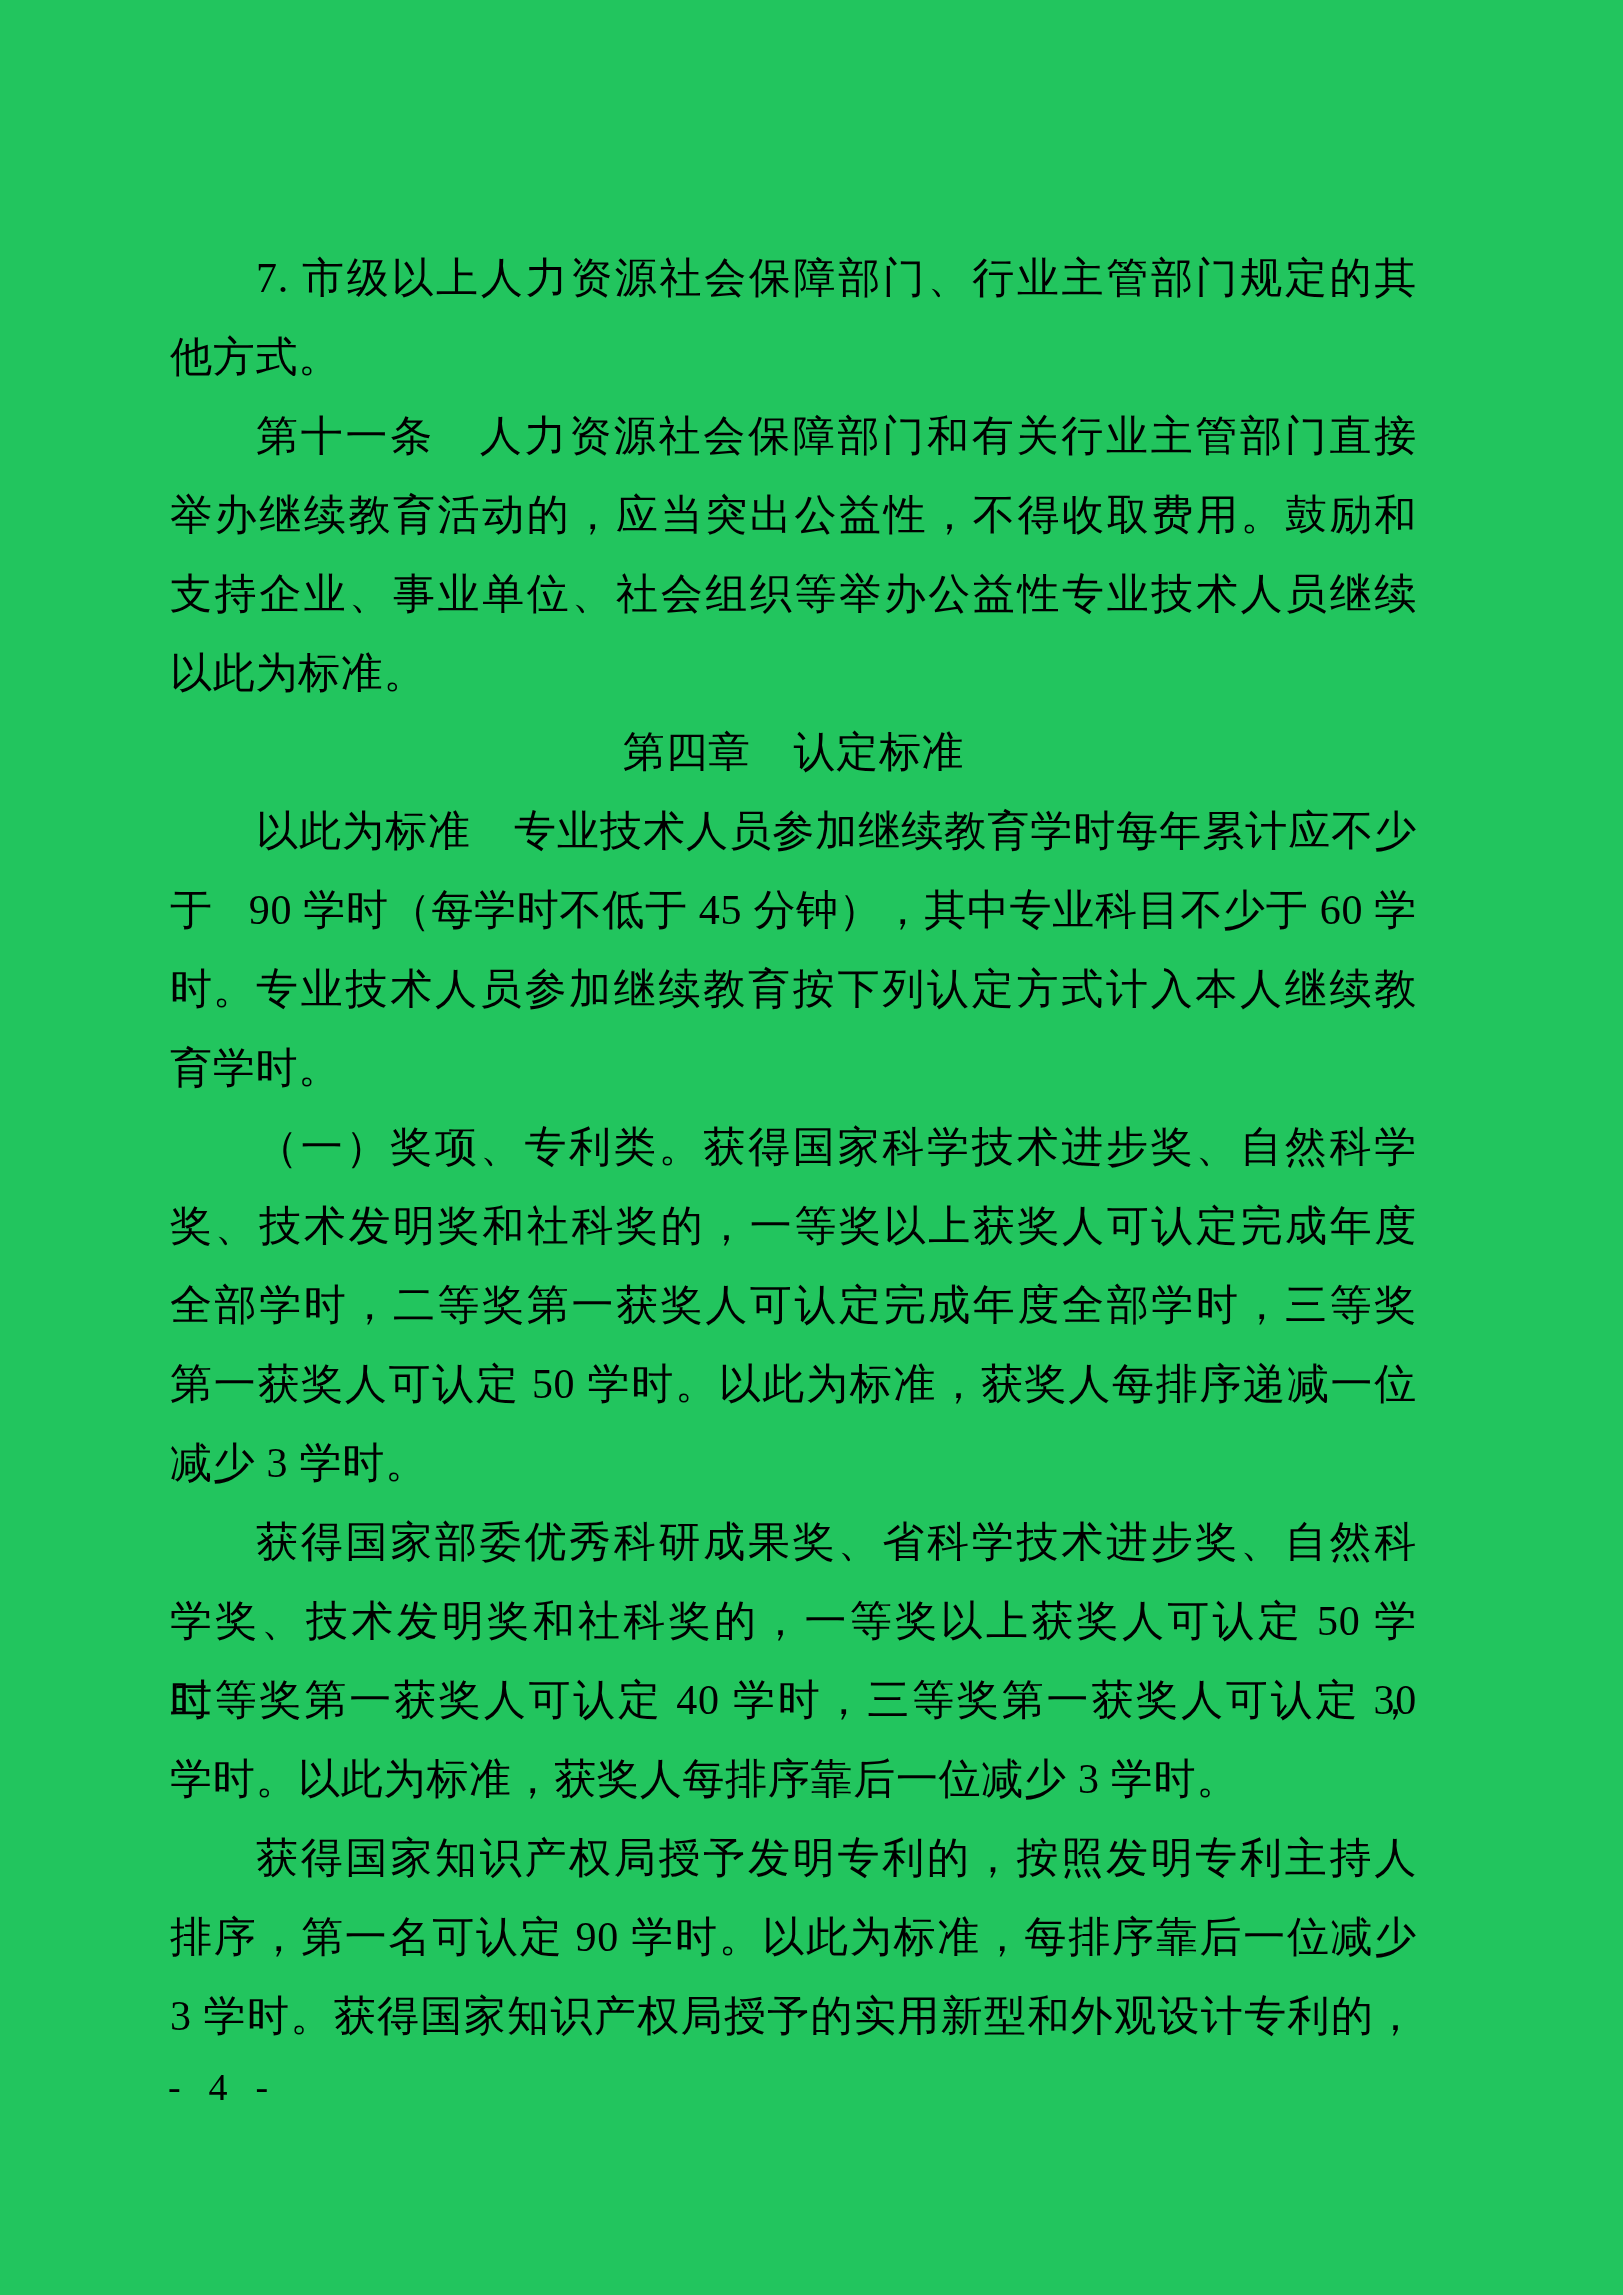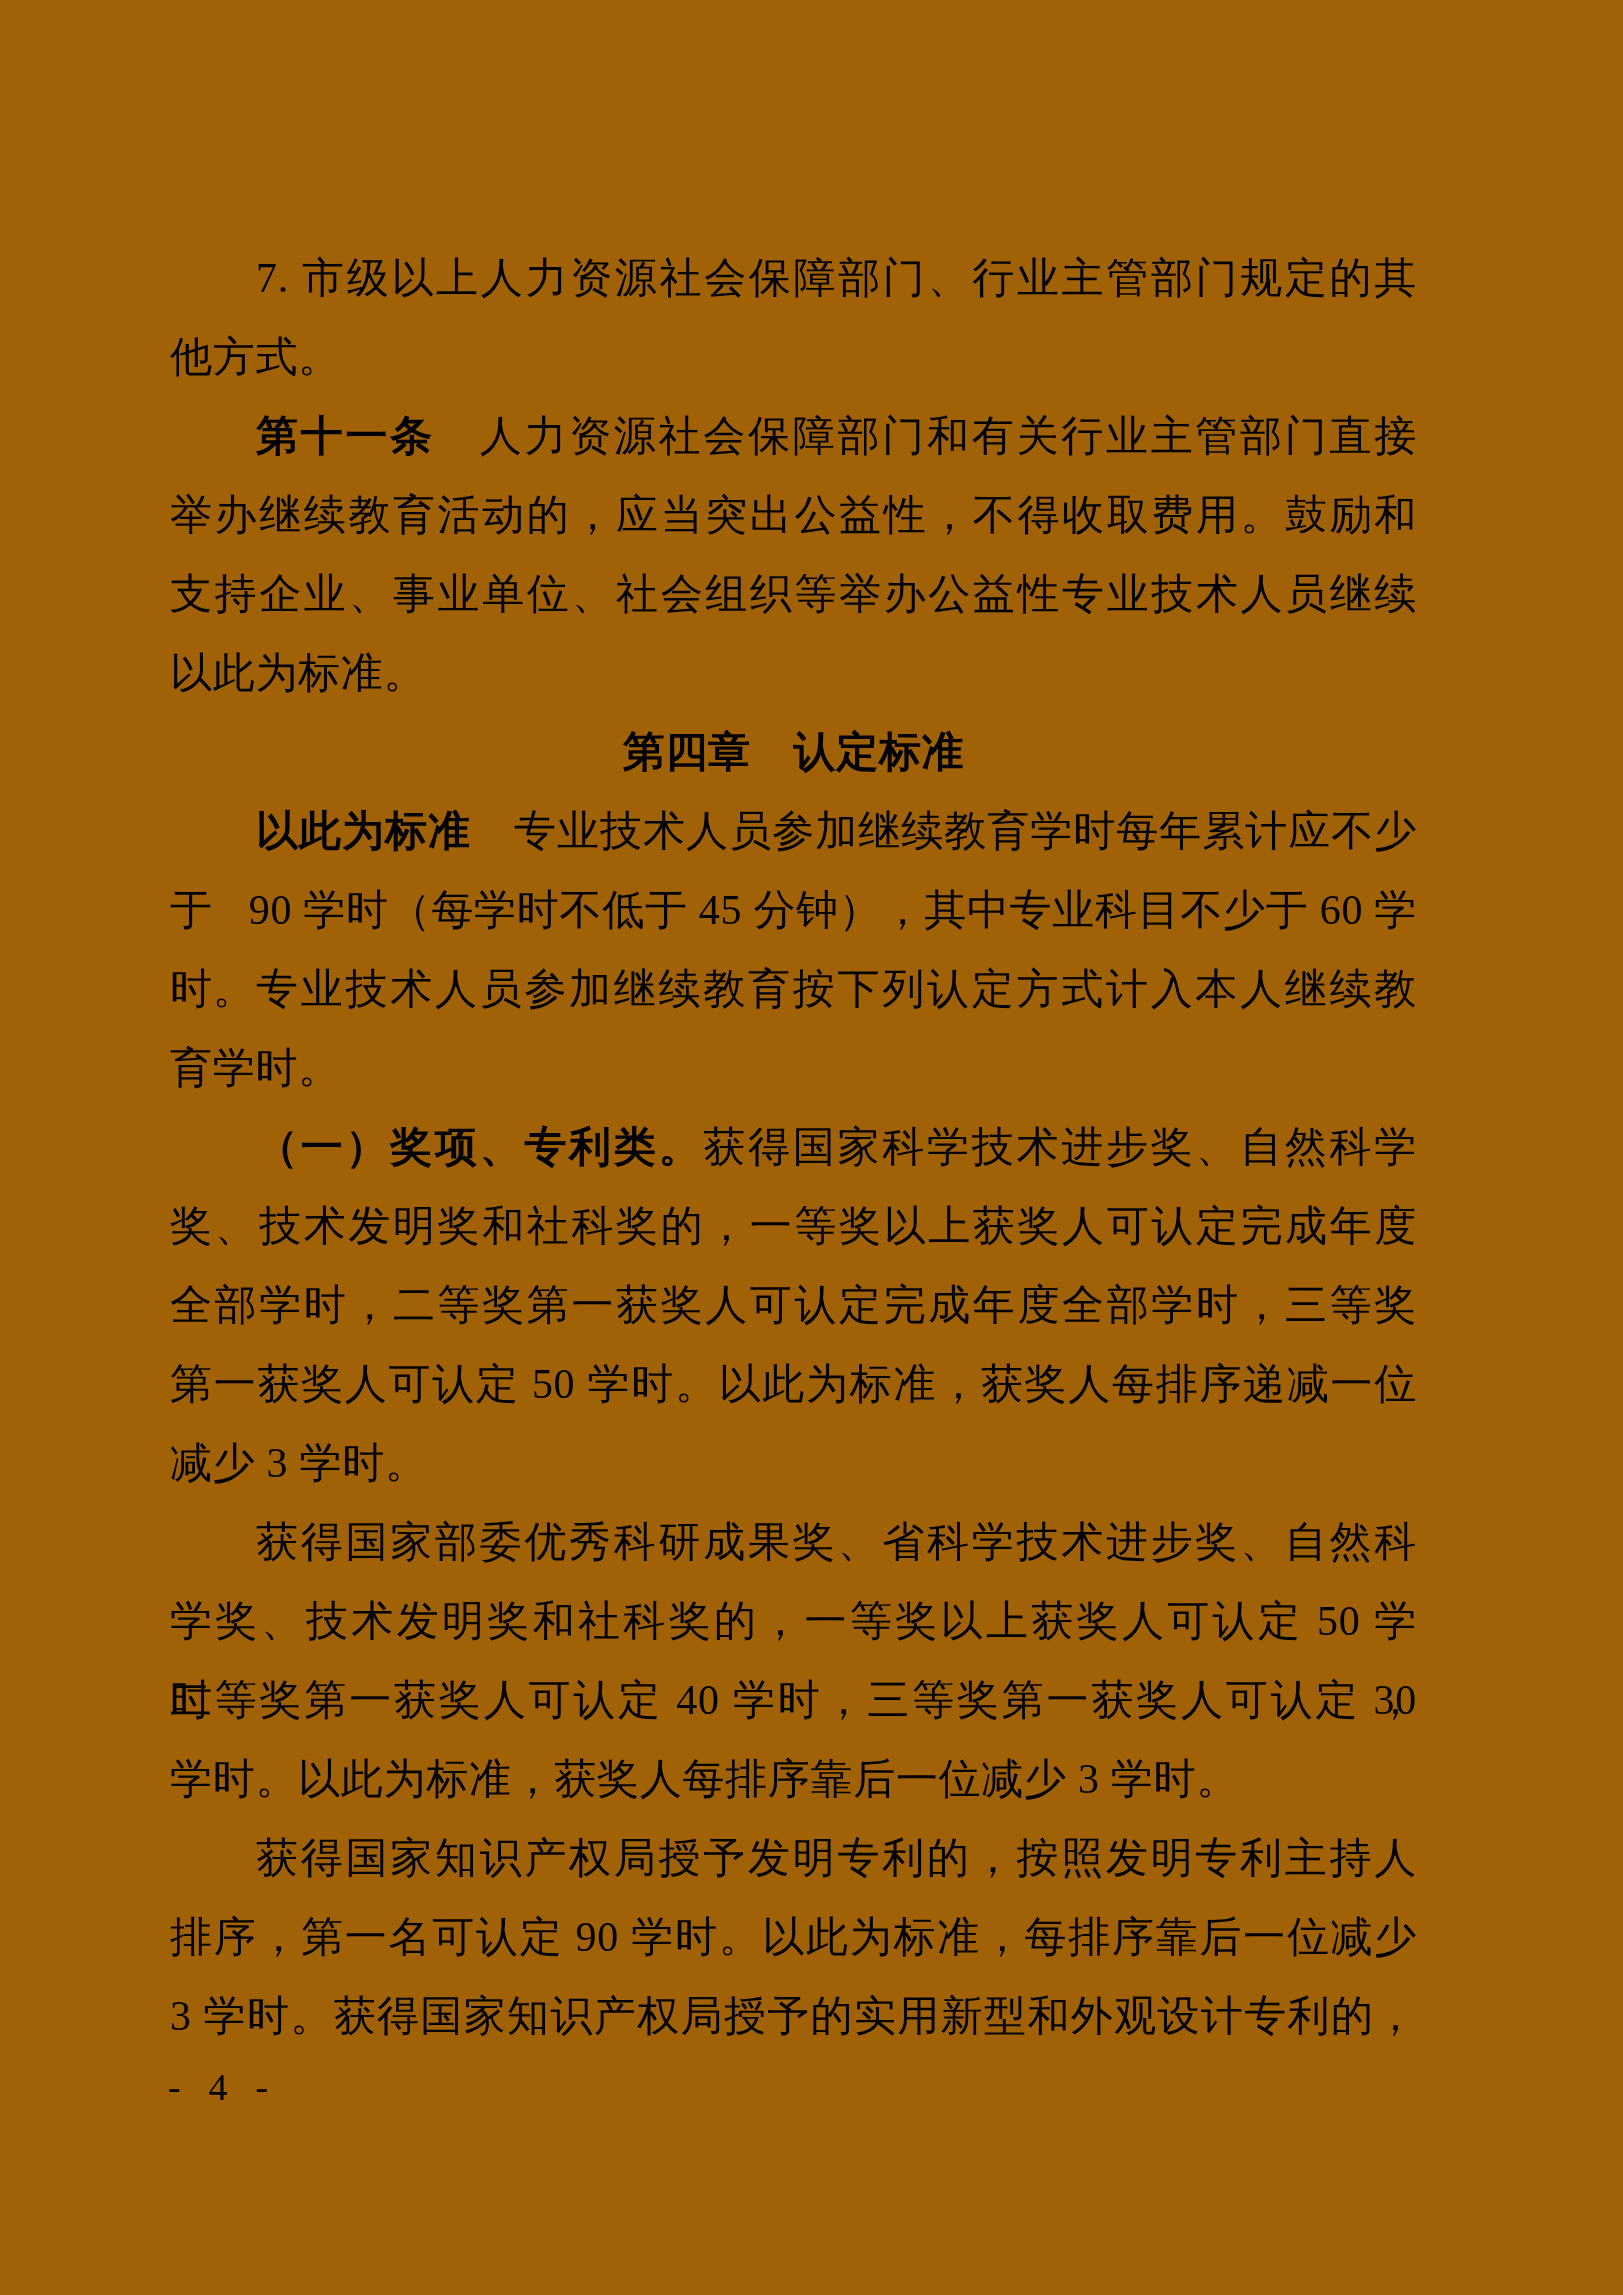--- a/index.html
+++ b/index.html
@@ -13,21 +13,21 @@
     position: relative;
     font-family: "Liberation Serif", "DejaVu Serif", serif;
     color: #000000;
     overflow: hidden;
   }
   .page {
     position: absolute;
     left: 0; top: 0;
     width: 1623px;
     height: 2295px;
-    background: #a16207;
+    background: #22c55e;
   }
   .content {
     position: absolute;
     left: 170px;
     top: 239px;
     width: 1247px;
   }
   .line {
     height: 79px;
     line-height: 79px;
@@ -44,21 +44,21 @@
   .line.last {
     text-align: right;
     text-align-last: left;
   }
   .line.heading {
     text-align: right;
     text-align-last: center;
     font-weight: 700;
   }
   .b {
-    font-weight: 700;
+    font-weight: 400;
   }
   .footer {
     position: absolute;
     left: 168px;
     top: 2061px;
     height: 52px;
     line-height: 52px;
     font-size: 38px;
     letter-spacing: 9.2px;
     color: #000;

